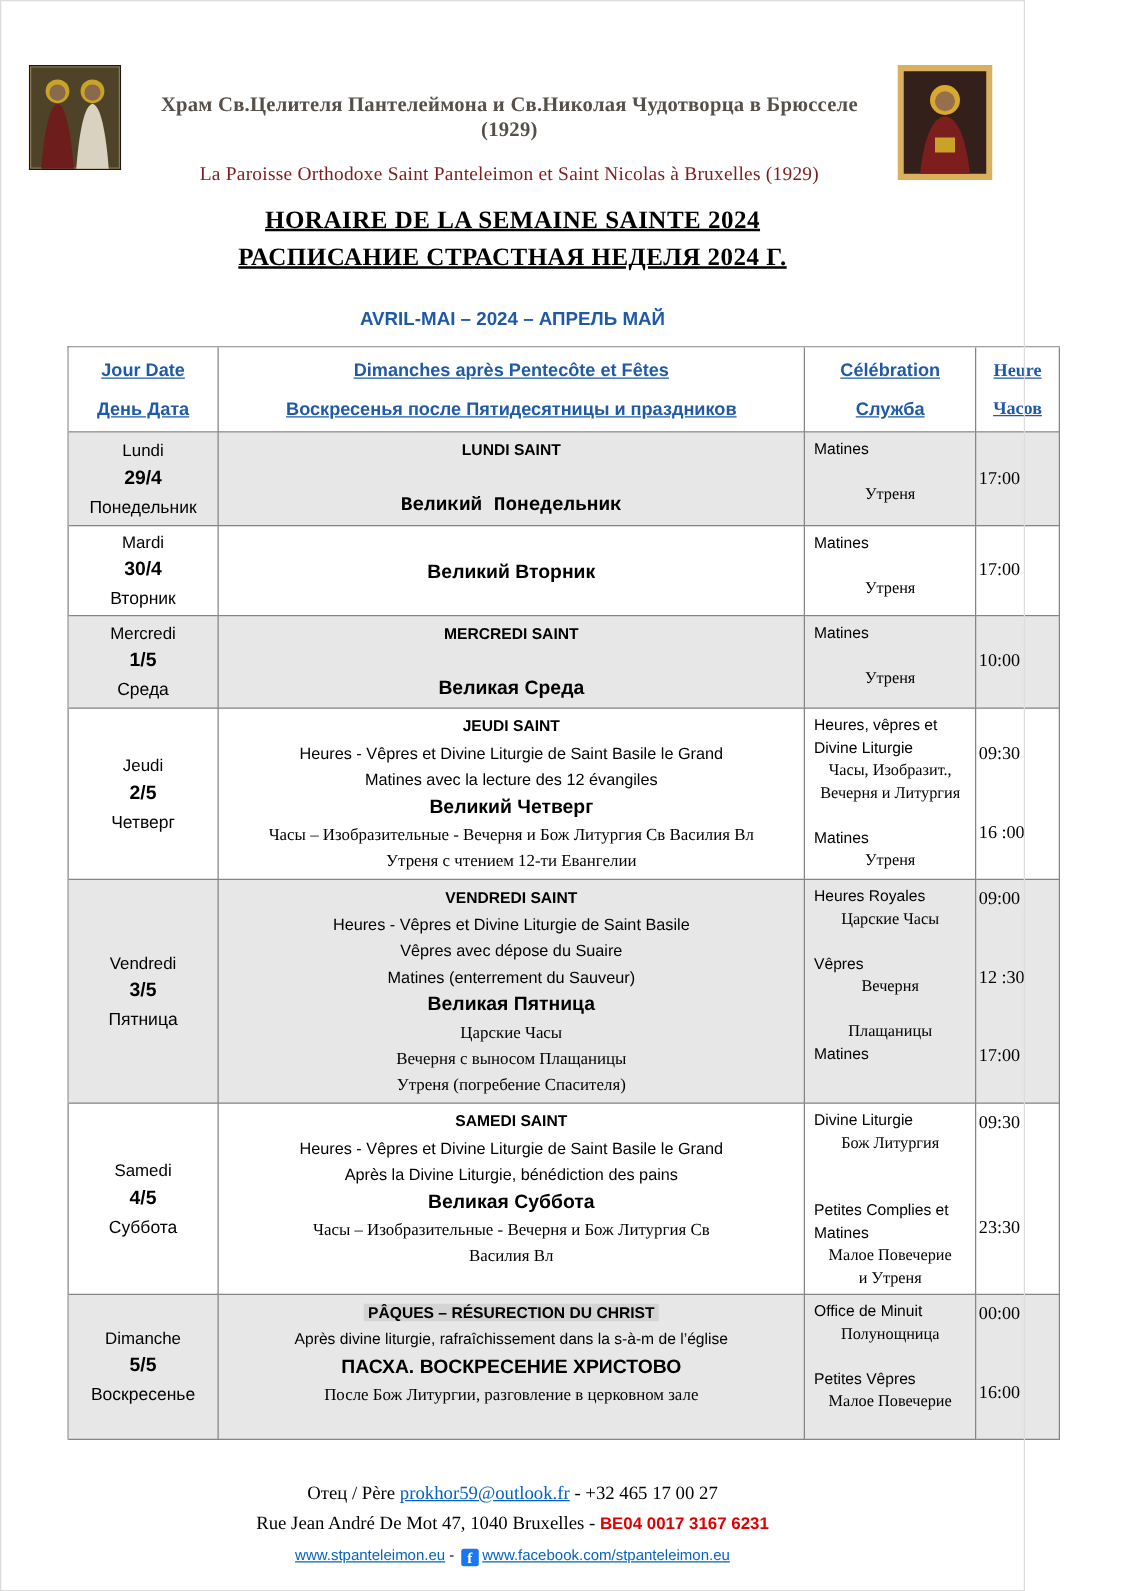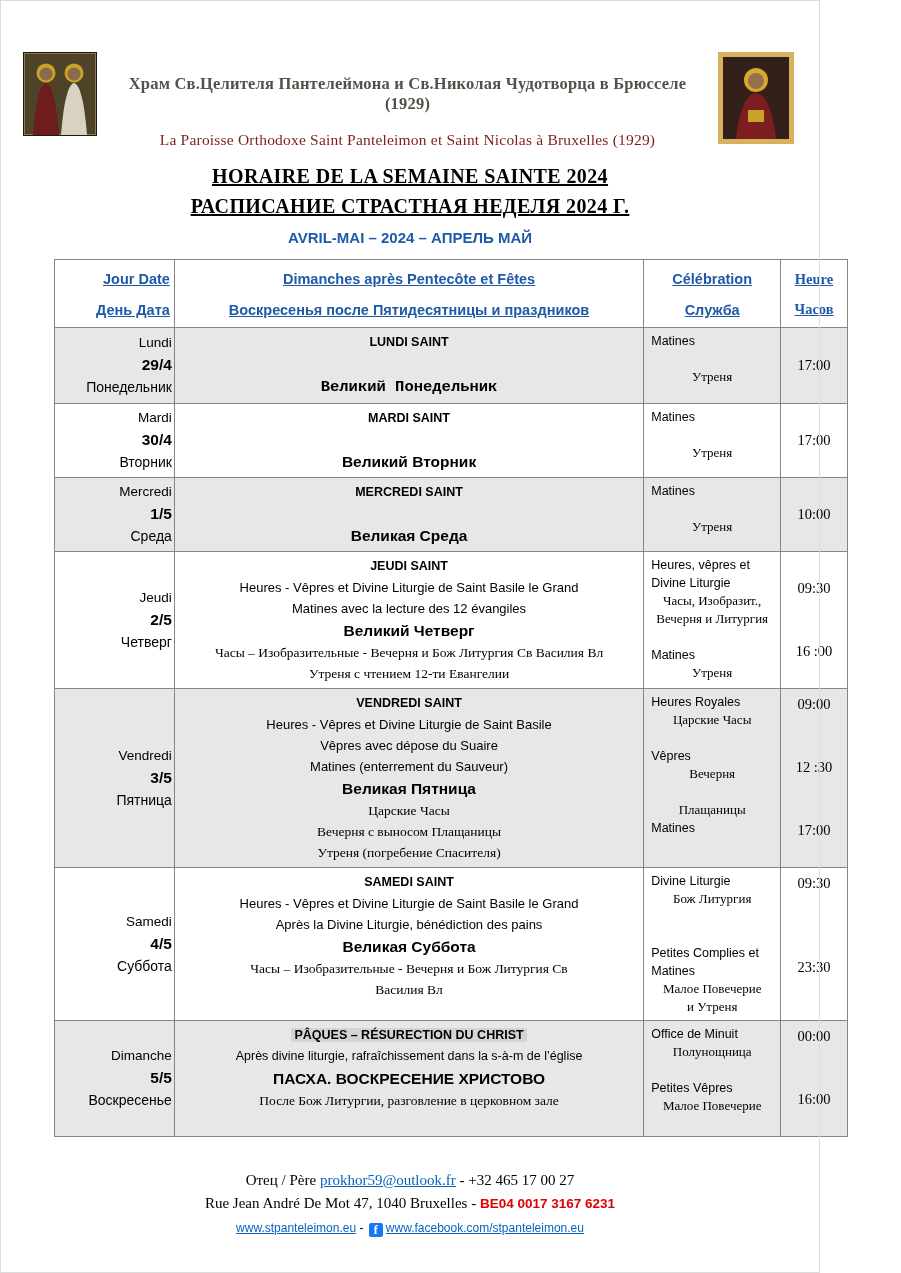--- a/index.html
+++ b/index.html
@@ -11,31 +11,31 @@
   .top { display:flex; justify-content:space-between; align-items:flex-start; padding:52px 26px 0 23px; }
   .icon-box { flex:0 0 auto; line-height:0; }
   .org { flex:1; text-align:center; font-family:"Liberation Serif",serif; padding:0 8px; }
   .org-ru { margin-top:22px; font-weight:bold; font-size:16.5px; color:#55504a; letter-spacing:0.2px; }
   .org-fr { margin-top:17px; font-size:15.5px; color:#7f1d1d; letter-spacing:0.2px; }
 
   
   .main-title { text-align:center; margin-top:16px; font-family:"Liberation Serif",serif; font-weight:bold; font-size:20px; letter-spacing:0.4px; }
   .main-title div { text-decoration:underline; }
   .main-title div + div { margin-top:7px; }
-  .subtitle { text-align:center; margin-top:11px; font-weight:bold; font-size:15px; color:#1F5AA8; }
+  .subtitle { text-align:center; margin-top:29px; font-weight:bold; font-size:15px; color:#1F5AA8; }
 
   
   .schedule { margin:13px 0 0 54px; width:794px; border-top:1px solid #858585; border-left:1px solid #858585; }
   .trow { display:flex; }
   .trow.shaded { background:#e7e7e7; }
   .cell { border-right:1px solid #858585; border-bottom:1px solid #858585; }
-  .c-day  { width:120px; display:flex; flex-direction:column; justify-content:center; text-align:center; padding:3px 2px;align-items:flex-end; }
+  .c-day  { width:120px; display:flex; flex-direction:column; justify-content:center; text-align:center; padding:3px 2px; }
   .c-desc { width:470px; text-align:center; padding:4px 8px; }
   .c-celeb{ width:137px; padding:4px 7px; }
-  .c-time { width:67px; text-align:center; padding:5px 2px; font-family:"Liberation Serif",serif; font-size:14.5px; }
+  .c-time { width:67px; text-align:left; padding:5px 2px; font-family:"Liberation Serif",serif; font-size:14.5px; }
   .c-time.single { display:flex; flex-direction:column; justify-content:center; }
 
   .thead { height:68px; background:#fff; }
   .thead .cell { display:flex; flex-direction:column; justify-content:space-between; padding:11px 4px 9px; text-align:center; }
   .hline { color:#1F5AA8; font-weight:bold; font-size:14.5px; text-decoration:underline; }
 
   .day-fr  { font-size:13.5px; line-height:20px; }
   .day-date{ font-size:15.5px; font-weight:bold; line-height:24px; }
   .day-ru  { font-size:14px; line-height:21px; }
 
@@ -142,21 +142,20 @@
             <div class="tln">17:00</div>
           </div>
         </div>
         <div class="trow">
           <div class="cell c-day">
             <div class="day-fr">Mardi</div>
             <div class="day-date">30/4</div>
             <div class="day-ru">Вторник</div>
           </div>
           <div class="cell c-desc">
-            <div class="ln k-frt"><div style="display: inline;">MARDI SAINT</div></div>
             <div class="ln k-fr"><div style="display: inline;"></div></div>
             <div class="ln k-rut"><div style="display: inline;">Великий Вторник</div></div>
           </div>
           <div class="cell c-celeb">
             <div class="cln k-fr">Matines</div>
             <div class="cln k-fr"></div>
             <div class="cln k-ru">Утреня</div>
           </div>
           <div class="cell c-time single">
             <div class="tln">17:00</div>

